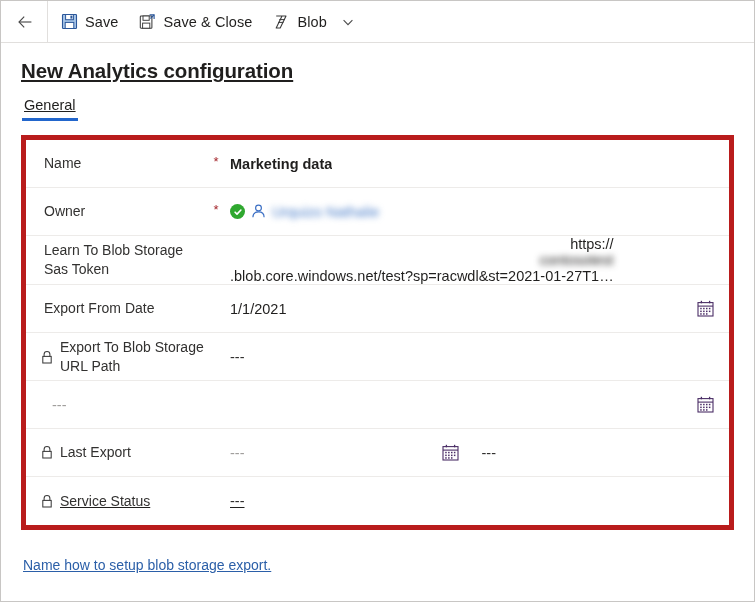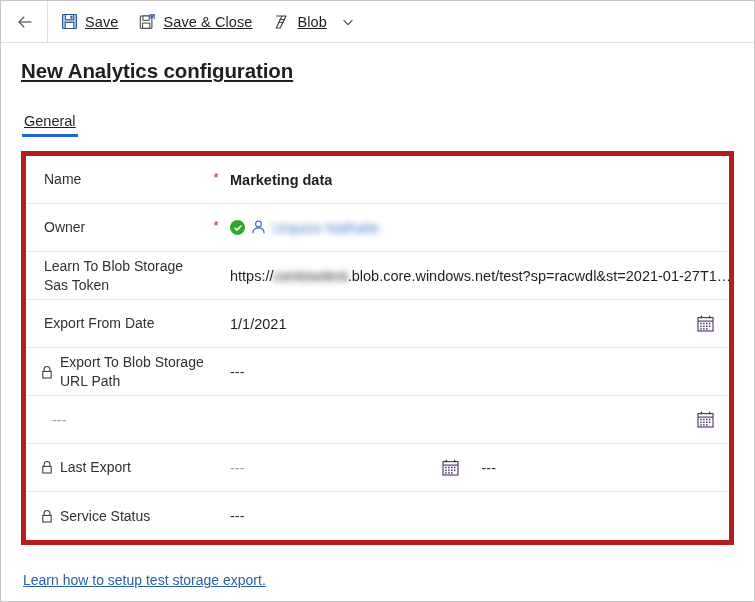--- a/index.html
+++ b/index.html
@@ -55,21 +55,20 @@
     height: 40px;
     padding: 0 10px;
     cursor: pointer;
     gap: 7px;
     white-space: nowrap;
   }
   .cmd-label {
     font-size: 14.5px;
     color: #201f1e;
     letter-spacing: 0.1px;
-    text-decoration: underline;
   }
   .cmd-icon {
     display: flex;
     align-items: center;
     justify-content: center;
     width: 18px;
     height: 18px;
   }
   .cmd-caret {
     width: 22px;
@@ -87,21 +86,21 @@
   }
   .page-title {
     font-size: 20.5px;
     font-weight: bold;
     color: #201f1e;
     letter-spacing: -0.1px;
     margin: 0;
   }
   .tabstrip {
     display: flex;
-    margin-top: 28px;
+    margin-top: 12px;
     padding-left: 1px;
   }
   .tab {
     position: relative;
     padding: 2px 2px 8px 2px;
     font-size: 14.5px;
     color: #201f1e;
     cursor: pointer;
   }
   .tab.active::after {
@@ -121,21 +120,21 @@
     background: #ffffff;
   }
   .form-row {
     display: flex;
     align-items: center;
     min-height: 48px;
     border-bottom: 1px solid #edebe9;
     padding: 0 14px 0 0;
     box-sizing: border-box;
   }
-  .form-row:last-child { border-bottom: none; }
+  .form-row:last-child { border-bottom: none; text-decoration: underline; }
 
   .lbl-cell {
     width: 178px;
     flex: 0 0 178px;
     display: flex;
     align-items: center;
     box-sizing: border-box;
     padding-left: 18px;
     gap: 4px;
   }
@@ -244,21 +243,22 @@
     color: #201f1e;
     filter: blur(3.2px);
     -webkit-filter: blur(3.2px);
     user-select: none;
   }
   .token-line {
     font-size: 14.5px;
     color: #201f1e;
     white-space: nowrap;
     display: inline-flex;
-    align-items: center;
+    align-items: flex-end;
+    flex-direction: column;
   }
 
   .inline-cal-wrap {
     display: flex;
     align-items: center;
     gap: 0;
     flex: 1 1 auto;
   }
   .spacer-to-cal { width: 196px; flex: 0 0 196px; }
   .spacer-after-cal { width: 22px; flex: 0 0 22px; }
@@ -538,16 +538,16 @@
       <div class="req-cell"></div>
       <div class="val-cell">
         <span class="val-dashes dark">---</span>
       </div>
       <div class="end-cell"></div>
     </div>
 
   </div>
 
   <div class="footer-link-wrap">
-    <a class="footer-link">Learn how to setup test storage export.</a>
+    <a class="footer-link">Name how to setup blob storage export.</a>
   </div>
 
 </div>
 
 </body></html>

